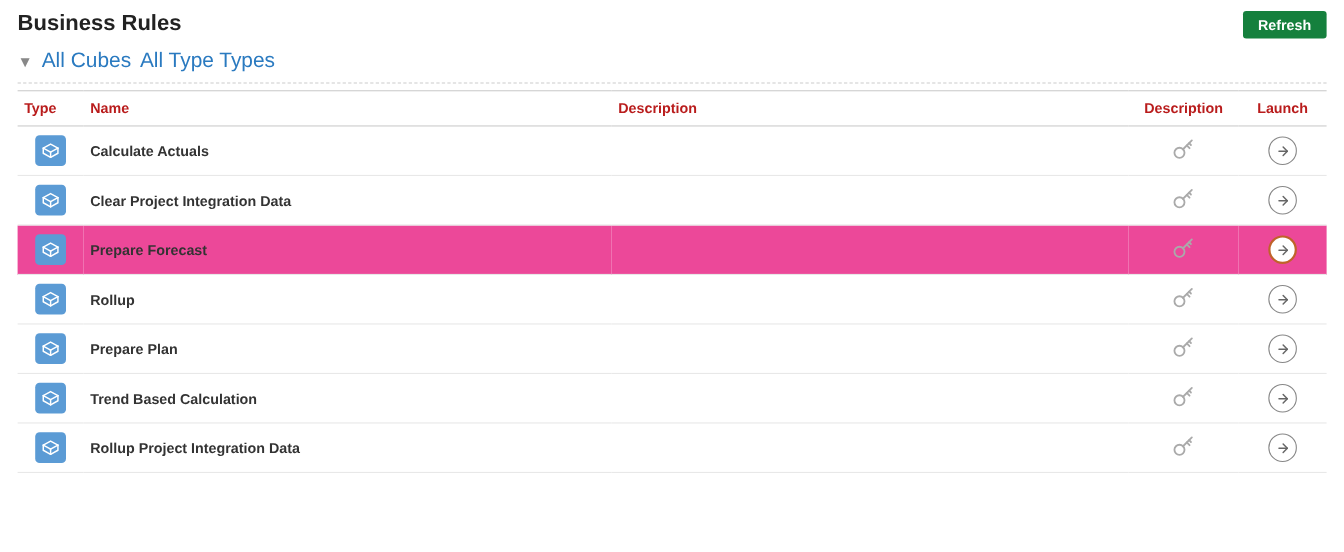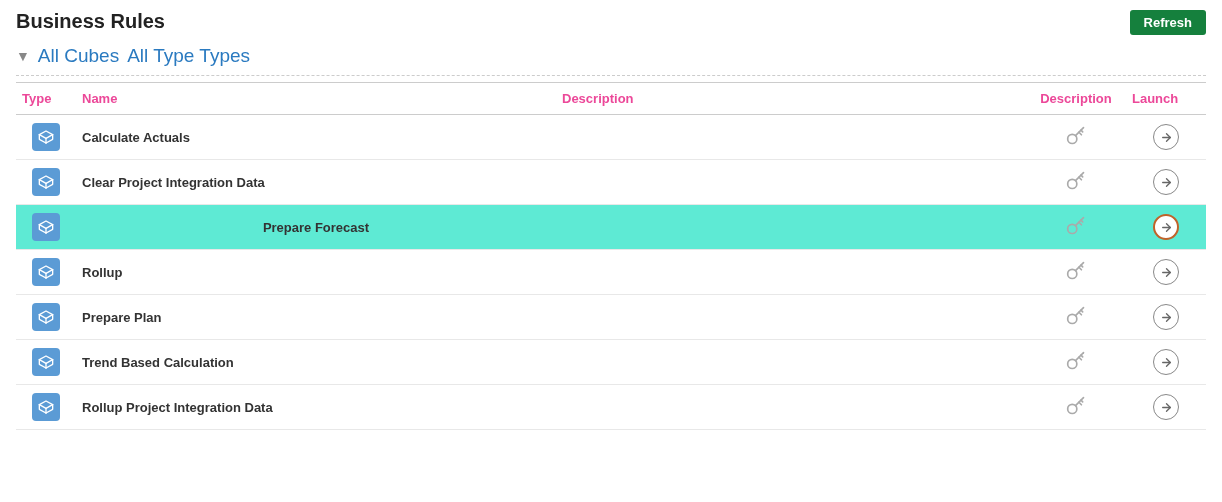--- a/index.html
+++ b/index.html
@@ -73,37 +73,36 @@
     .rules-table thead tr {
       border-bottom: 1px solid #ccc;
       border-top: 1px solid #ccc;
     }
 
     .rules-table thead th {
       text-align: left;
       padding: 8px 6px;
       font-weight: bold;
       font-size: 13px;
-      color: #ec4899;
+      color: #b91c1c;
       background: #fff;
     }
 
     .rules-table thead th.col-type { width: 60px; }
     .rules-table thead th.col-name { width: 480px; }
     .rules-table thead th.col-desc { width: auto; }
     .rules-table thead th.col-permission { width: 100px; text-align: center; }
-    .rules-table thead th.col-launch { width: 80px; text-align: left; }
+    .rules-table thead th.col-launch { width: 80px; text-align: center; }
 
     .rules-table tbody tr {
       border-bottom: 1px solid #e8e8e8;
     }
 
     .rules-table tbody tr.selected {
-      background-color: #5eead4;
-      text-align: center;
+      background-color: #ec4899;
     }
 
     .rules-table tbody td {
       padding: 8px 6px;
       vertical-align: middle;
     }
 
     .rules-table tbody td.col-type { text-align: center; width: 60px; }
     .rules-table tbody td.col-permission { text-align: center; }
     .rules-table tbody td.col-launch { text-align: center; }

